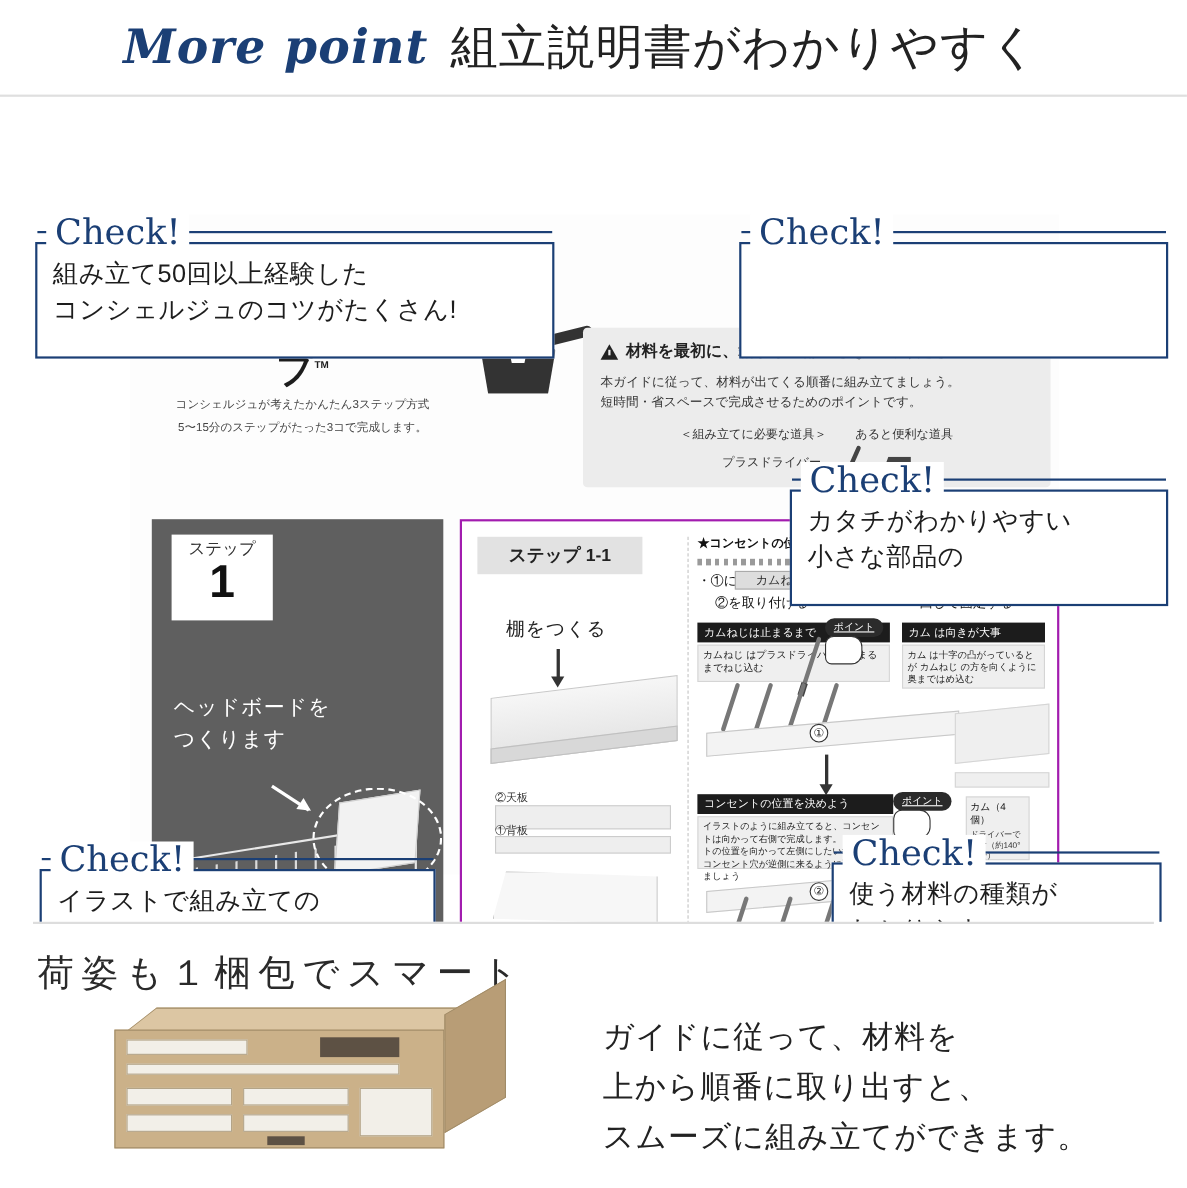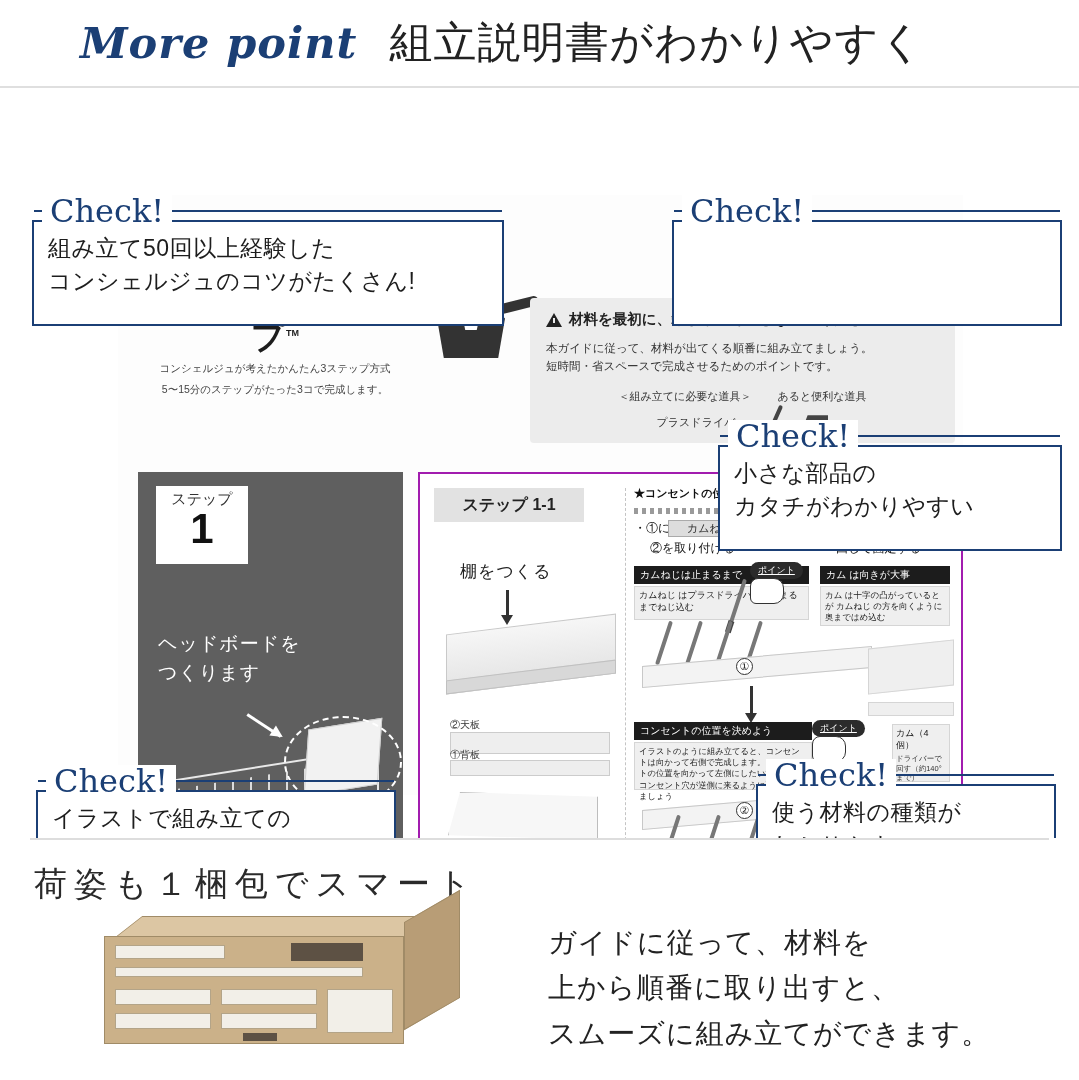--- a/index.html
+++ b/index.html
@@ -12,22 +12,22 @@
     overflow:hidden;
     position:relative;
   }
 
   
   .header {
     height:88px;
     border-bottom:2px solid #dfdfdf;
     display:flex;
     align-items:center;
-    padding-left:80px;
-    gap:32px;
+    padding-left:112px;
+    gap:20px;
   }
   .more-point {
     font-family:"DejaVu Serif", serif;
     font-style:italic;
     font-weight:bold;
     font-size:43px;
     color:#1b3f75;
     letter-spacing:1px;
     white-space:nowrap;
   }
@@ -136,21 +136,21 @@
     font-size:14.5px; font-weight:bold; color:#222;
     display:flex; align-items:center; gap:7px;
   }
   .warn-tri {
     width:0;height:0;border-left:8px solid transparent;border-right:8px solid transparent;
     border-bottom:14px solid #222; position:relative;
   }
   .warn-tri::after{content:"";position:absolute;left:-1px;top:5px;width:2px;height:5px;background:#ececec;}
   .notice-body { font-size:11.5px; color:#333; line-height:1.6; margin-top:10px; }
   .notice-tools {
-    margin-top:12px; font-size:11px; color:#333; text-align:center; line-height:1.5;
+    margin-top:12px; font-size:11px; color:#333; text-align:center; line-height:1.5;font-family:Liberation Mono, monospace;
   }
   .tool-row { display:flex; justify-content:center; align-items:center; gap:26px; }
   .screwdriver {
     width:4px;height:36px;background:#444;transform:rotate(24deg);border-radius:2px;
   }
   .tape-icon{width:26px;height:14px;background:#444;clip-path:polygon(0 100%,20% 0,100% 0,100% 100%);}
 
   
   .step-panel {
     position:absolute;
@@ -500,21 +500,21 @@
 
     <div class="plank" style="left:222px; top:326px; width:230px; height:20px;"></div>
     <div class="circle-num" style="left:316px; top:328px;">②</div>
     <div class="plank" style="left:222px; top:368px; width:230px; height:20px;"></div>
     <div class="driver" style="left:250px; top:340px;"></div>
     <div class="driver" style="left:290px; top:340px;"></div>
     <div class="driver" style="left:330px; top:340px;"></div>
 
     <div class="grey-box" style="left:448px; top:170px; width:86px; height:46px; transform:skewY(-6deg);"></div>
     <div class="grey-box" style="left:448px; top:228px; width:86px; height:14px;"></div>
-    <div class="grey-box" style="left:472px; top:250px; width:58px; height:58px;">
+    <div class="grey-box" style="left:458px; top:250px; width:58px; height:58px;">
       <div style="font-size:9px;color:#111;padding:3px;line-height:1.3;">カム（4個）</div>
       <div style="font-size:7.5px;color:#333;padding:0 3px;line-height:1.25;">ドライバーで回す（約140°まで）</div>
     </div>
   </div>
 
   <div class="check" id="check1">
     <div class="check-line"></div>
     <div class="check-label">Check!</div>
     <div class="check-body">
       <div>組み立て50回以上経験した</div>
@@ -524,22 +524,22 @@
 
   <div class="check" id="check2">
     <div class="check-line"></div>
     <div class="check-label">Check!</div>
   </div>
 
   <div class="check" id="check3">
     <div class="check-line"></div>
     <div class="check-label">Check!</div>
     <div class="check-body">
+      <div>カタチがわかりやすい</div>
       <div>小さな部品の</div>
-      <div>カタチがわかりやすい</div>
     </div>
   </div>
 
   <div class="check" id="check4">
     <div class="check-line"></div>
     <div class="check-label">Check!</div>
     <div class="check-body">
       <div>イラストで組み立ての</div>
       <div>進行がわかりやすい</div>
     </div>

